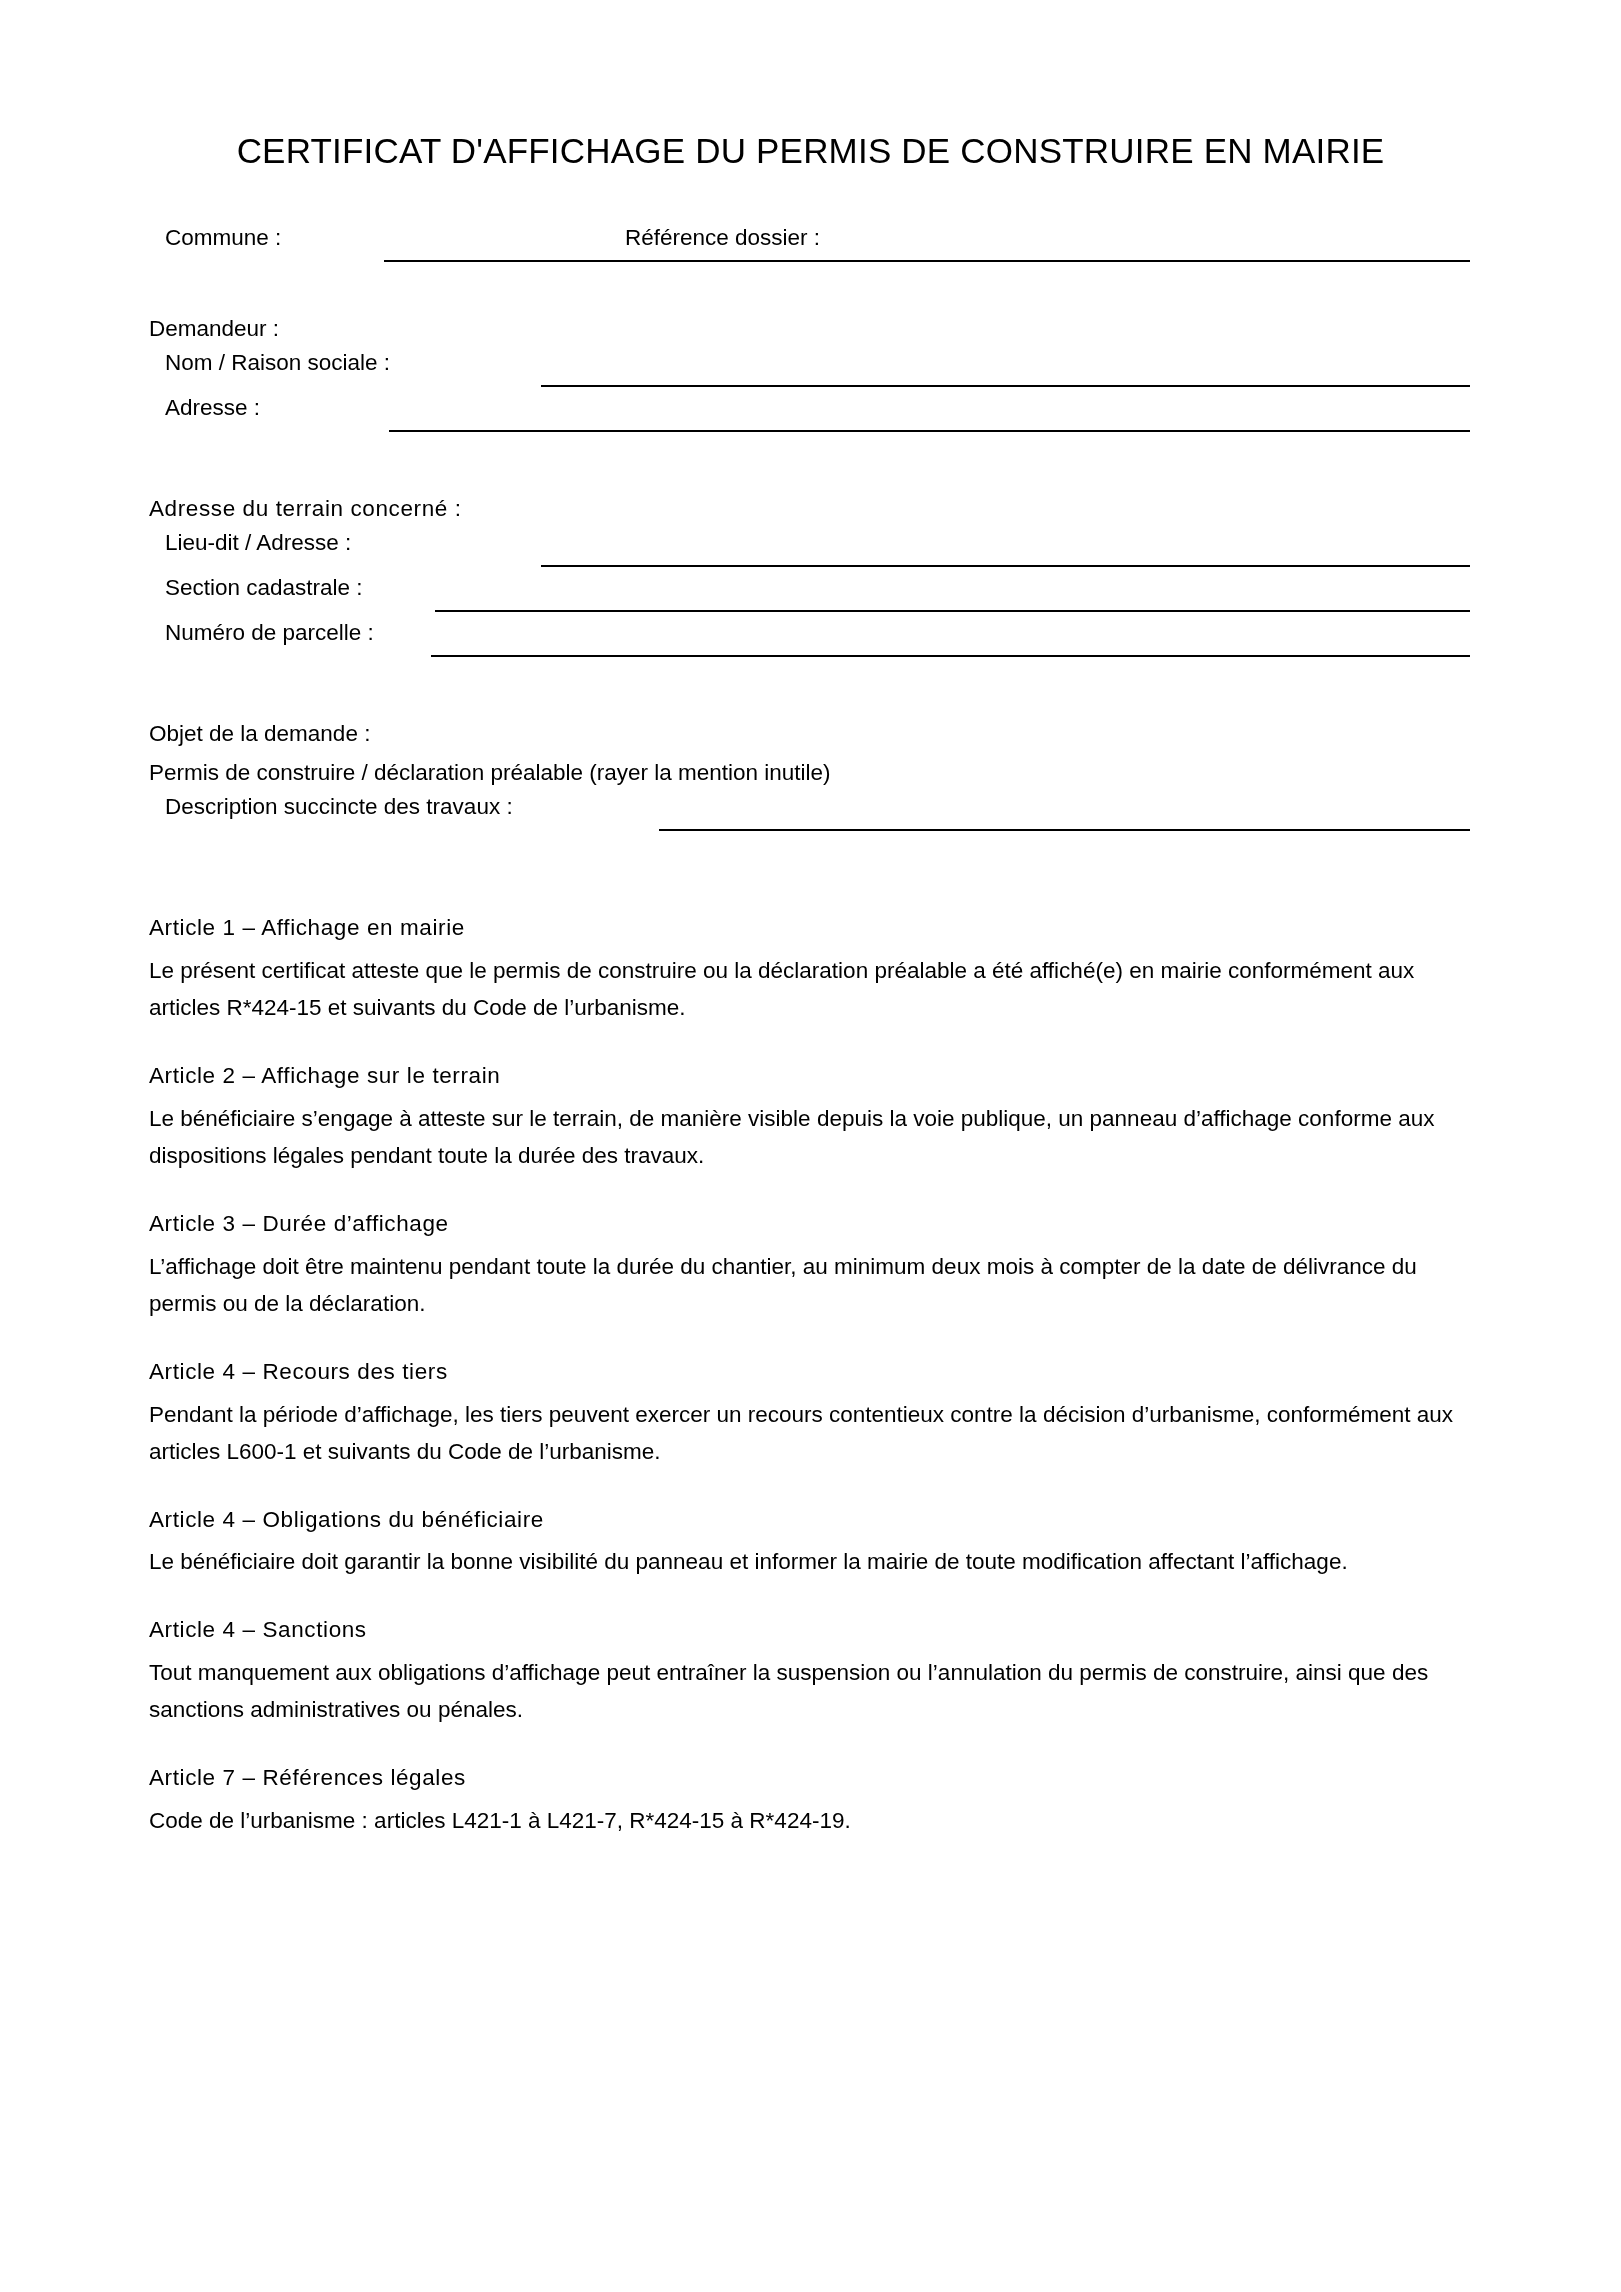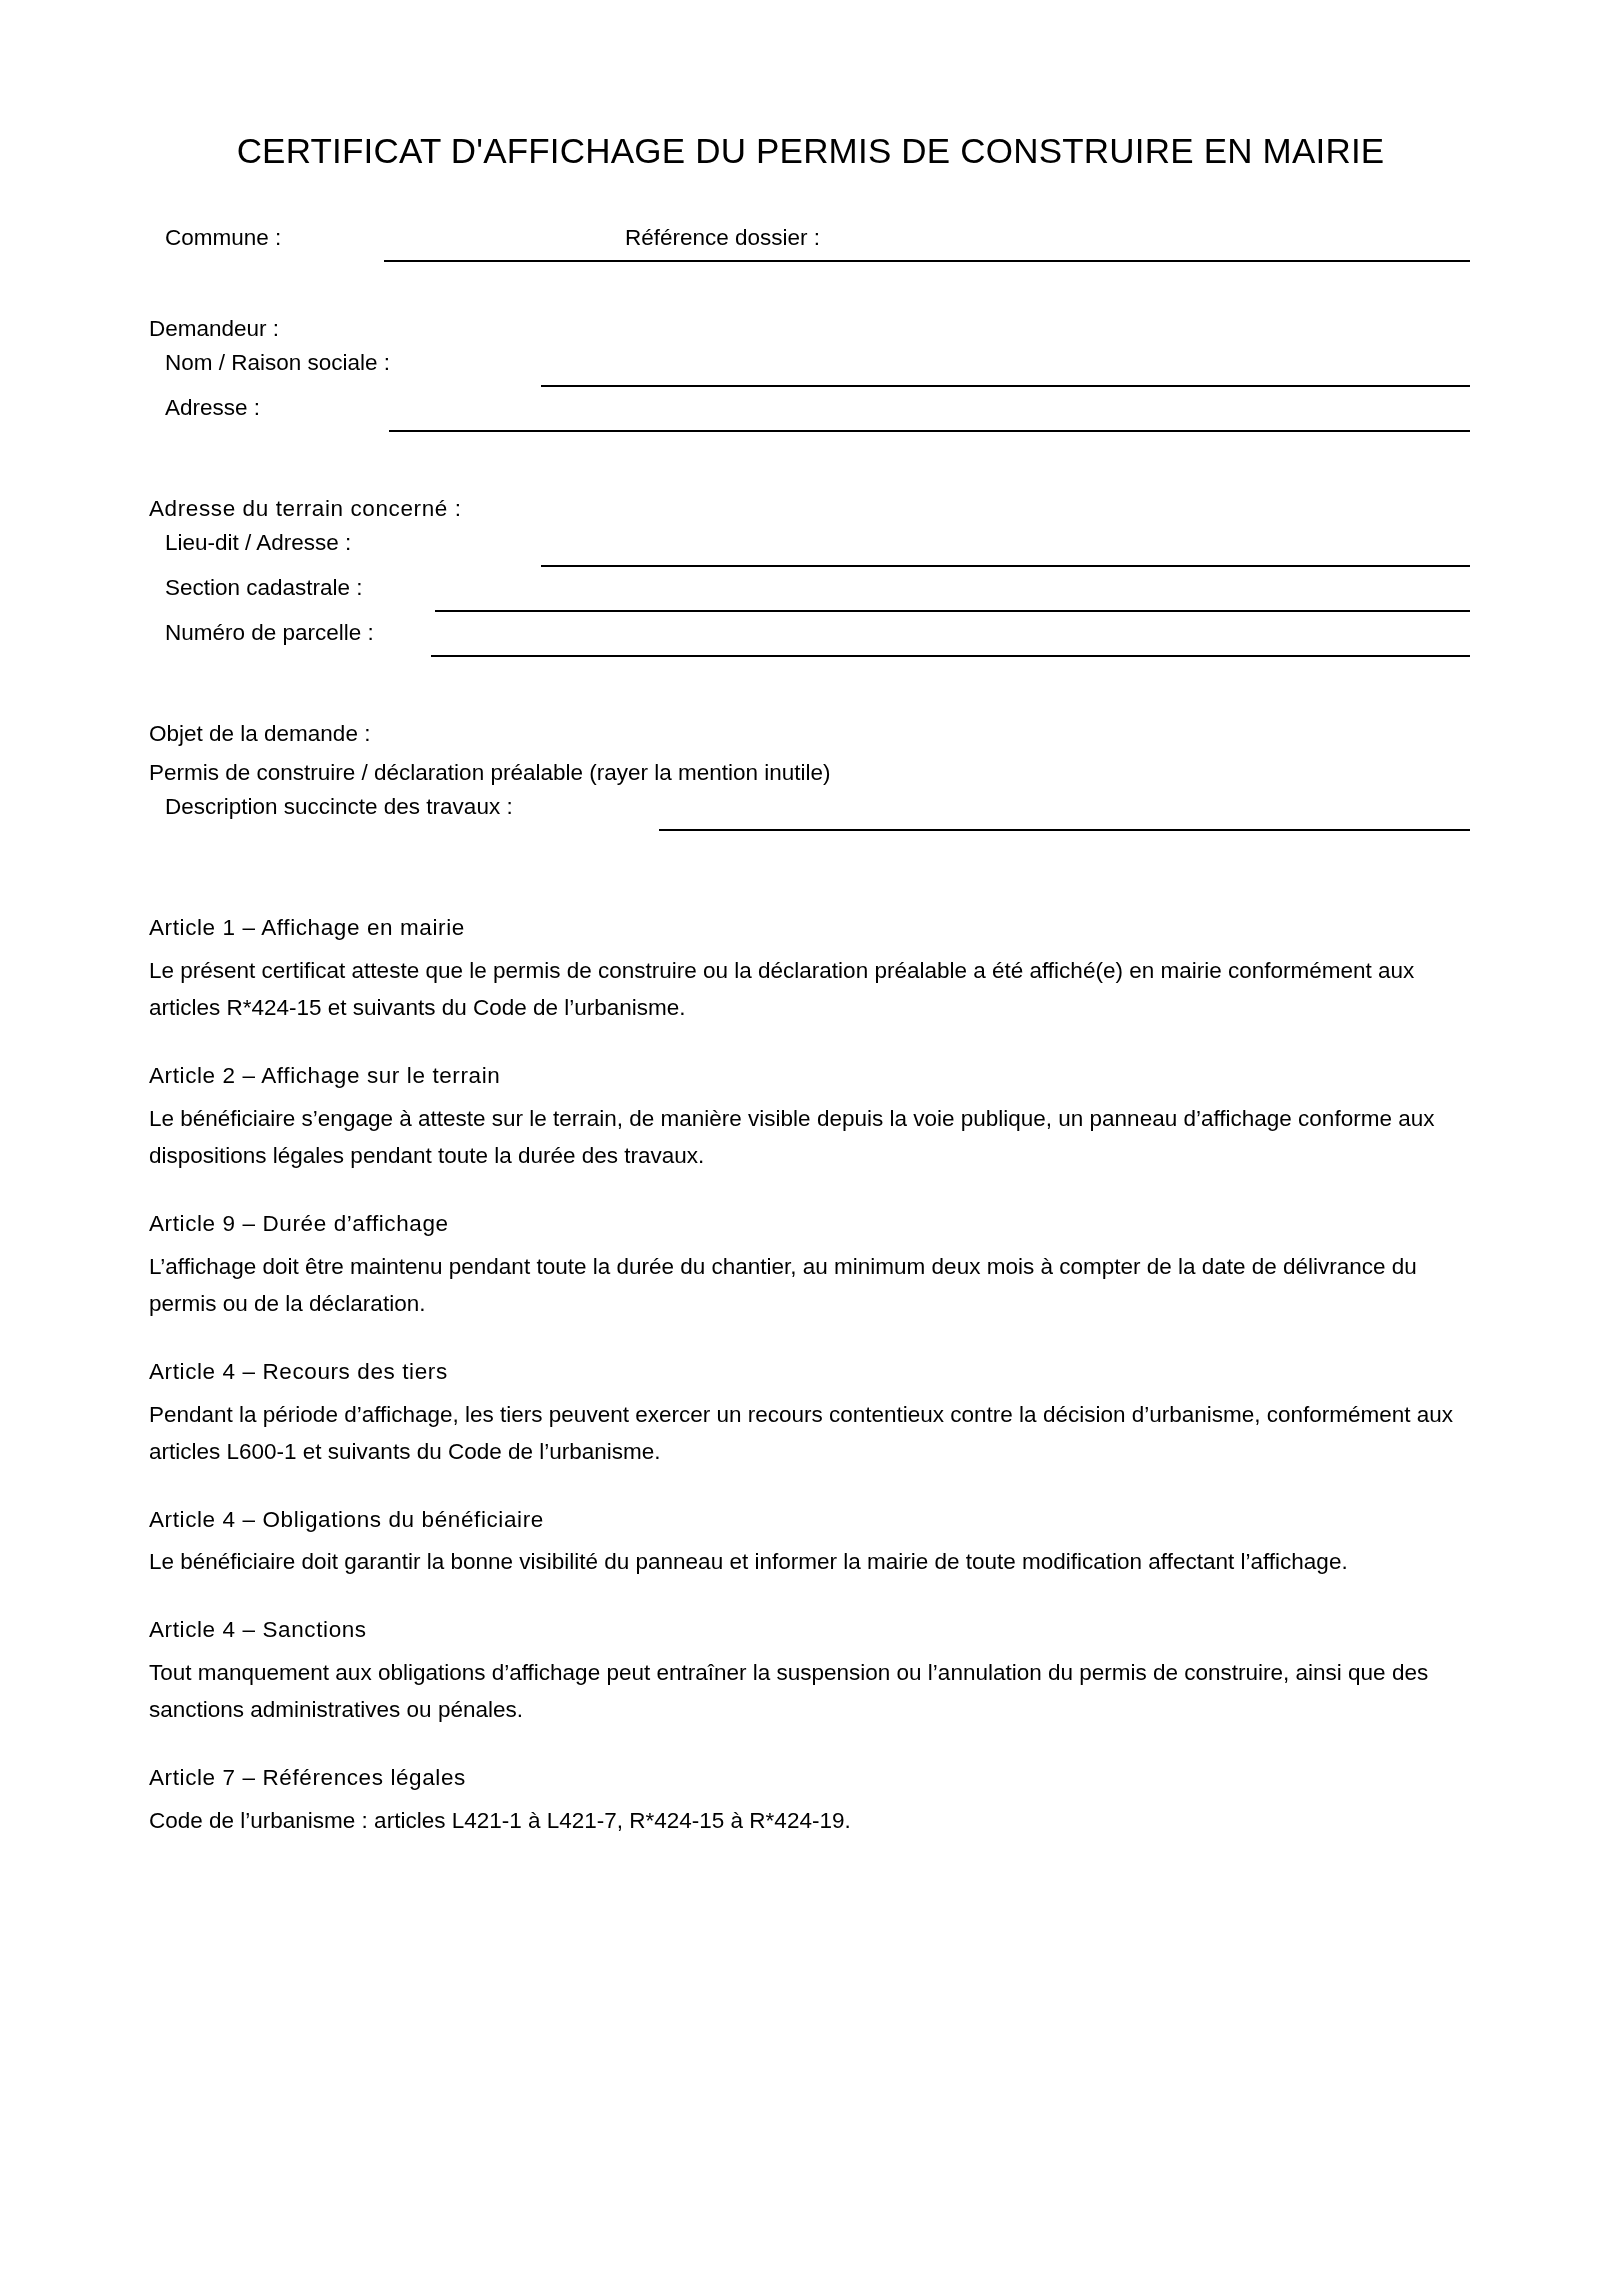--- a/index.html
+++ b/index.html
@@ -156,21 +156,21 @@
       <div class="article-title">Article 1 – Affichage en mairie</div>
       <div class="article-body">Le présent certificat atteste que le permis de construire ou la déclaration préalable a été affiché(e) en mairie conformément aux articles R*424-15 et suivants du Code de l’urbanisme.</div>
     </div>
 
     <div class="article">
       <div class="article-title">Article 2 – Affichage sur le terrain</div>
       <div class="article-body">Le bénéficiaire s’engage à atteste sur le terrain, de manière visible depuis la voie publique, un panneau d’affichage conforme aux dispositions légales pendant toute la durée des travaux.</div>
     </div>
 
     <div class="article">
-      <div class="article-title">Article 9 – Durée d’affichage</div>
+      <div class="article-title">Article 3 – Durée d’affichage</div>
       <div class="article-body">L’affichage doit être maintenu pendant toute la durée du chantier, au minimum deux mois à compter de la date de délivrance du permis ou de la déclaration.</div>
     </div>
 
     <div class="article">
       <div class="article-title">Article 4 – Recours des tiers</div>
       <div class="article-body">Pendant la période d’affichage, les tiers peuvent exercer un recours contentieux contre la décision d’urbanisme, conformément aux articles L600-1 et suivants du Code de l’urbanisme.</div>
     </div>
 
     <div class="article">
       <div class="article-title">Article 4 – Obligations du bénéficiaire</div>

